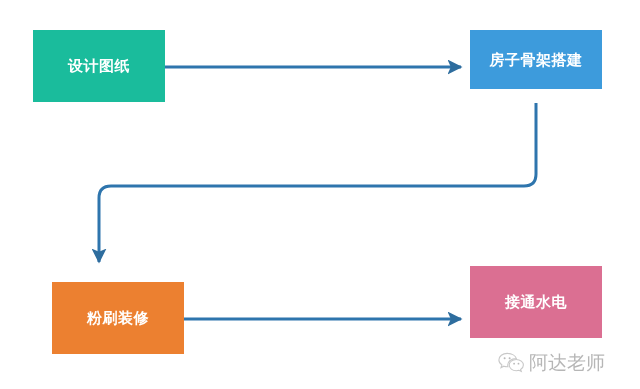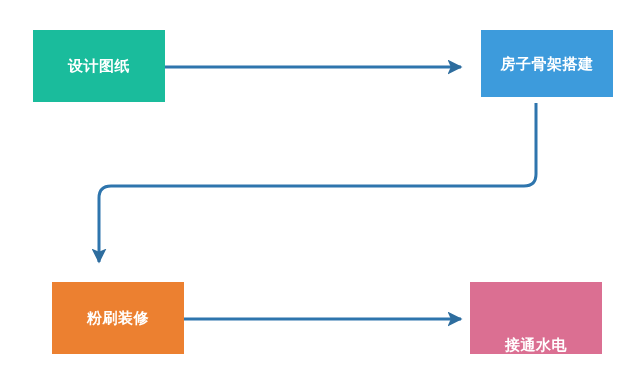--- a/index.html
+++ b/index.html
@@ -23,23 +23,23 @@
     box-sizing: border-box;
     color: #ffffff;
     font-size: 15px;
     font-weight: bold;
     letter-spacing: 0.5px;
     text-align: center;
     line-height: 1.3;
     z-index: 3;
   }
   #node-design  { left: 33px;  top: 30px;  width: 132px; height: 72px; }
-  #node-frame   { left: 481px; top: 30px;  width: 132px; height: 67px; }
+  #node-frame   { left: 470px; top: 30px;  width: 132px; height: 59px; }
   #node-paint   { left: 33px;  top: 282px; width: 132px; height: 72px; margin-left: 19px; }
-  #node-utility { left: 470px; top: 282px; width: 132px; height: 72px; align-items: flex-end; }
+  #node-utility { left: 470px; top: 266px; width: 132px; height: 72px; }
 
   #edges {
     position: absolute;
     left: 0;
     top: 0;
     width: 640px;
     height: 389px;
     z-index: 2;
   }
 
@@ -92,14 +92,25 @@
   </div>
 
   <div class="node" id="node-paint" style="background:#ec8030">
     <span>粉刷装修</span>
   </div>
 
   <div class="node" id="node-utility" style="background:#db6f92">
     <span>接通水电</span>
   </div>
 
+  <div id="watermark">
+    <svg class="wm-icon" width="26" height="22" viewBox="0 0 26 22" xmlns="http://www.w3.org/2000/svg">
+      <path d="M9.2 1.4c-4.6 0-8.3 2.9-8.3 6.5 0 2 1.2 3.8 3 5L3 15.6l2.9-1.4c1 .3 2.1.5 3.3.5h.7c-.2-.5-.2-1.1-.2-1.6 0-3.6 3.6-6.5 8.1-6.5h.6C17.5 3.7 13.7 1.4 9.2 1.4z" fill="#ffffff" stroke="#a8a8a8" stroke-width="1.1"></path>
+      <circle cx="6.6" cy="6.3" r="1.0" fill="#8f8f8f"></circle>
+      <circle cx="11.6" cy="6.3" r="1.0" fill="#8f8f8f"></circle>
+      <path d="M25.4 13.1c0-3.1-3.2-5.6-7.1-5.6s-7.1 2.5-7.1 5.6 3.2 5.6 7.1 5.6c.9 0 1.8-.1 2.6-.4l2.4 1.2-.7-2c1.7-1 2.8-2.6 2.8-4.4z" fill="#ffffff" stroke="#a8a8a8" stroke-width="1.1"></path>
+      <circle cx="16.1" cy="11.7" r="0.9" fill="#8f8f8f"></circle>
+      <circle cx="20.5" cy="11.7" r="0.9" fill="#8f8f8f"></circle>
+    </svg>
+    <span class="wm-text">阿达老师</span>
+  </div>
 
 </div>
 
 </body></html>

